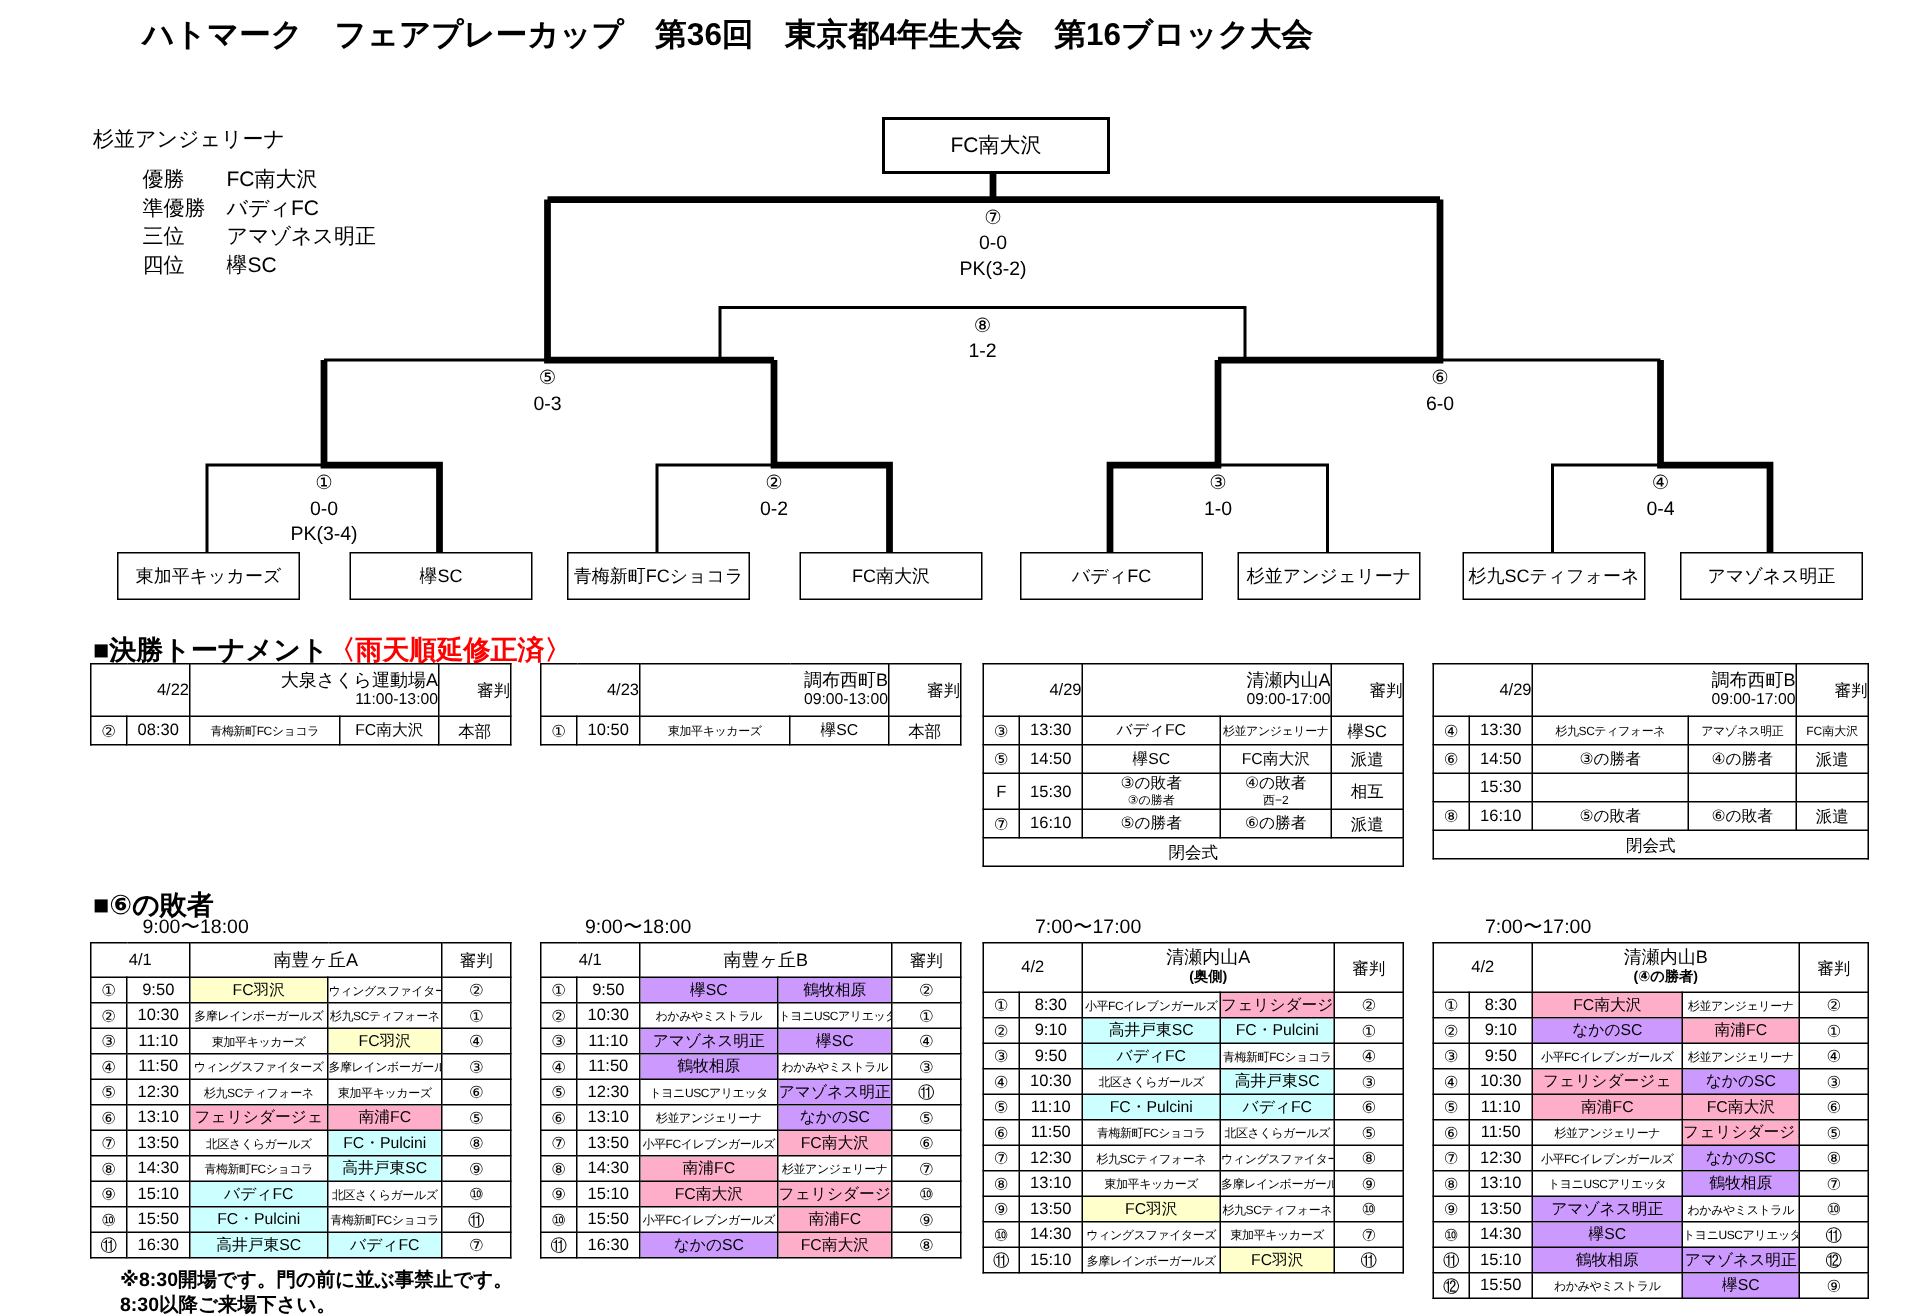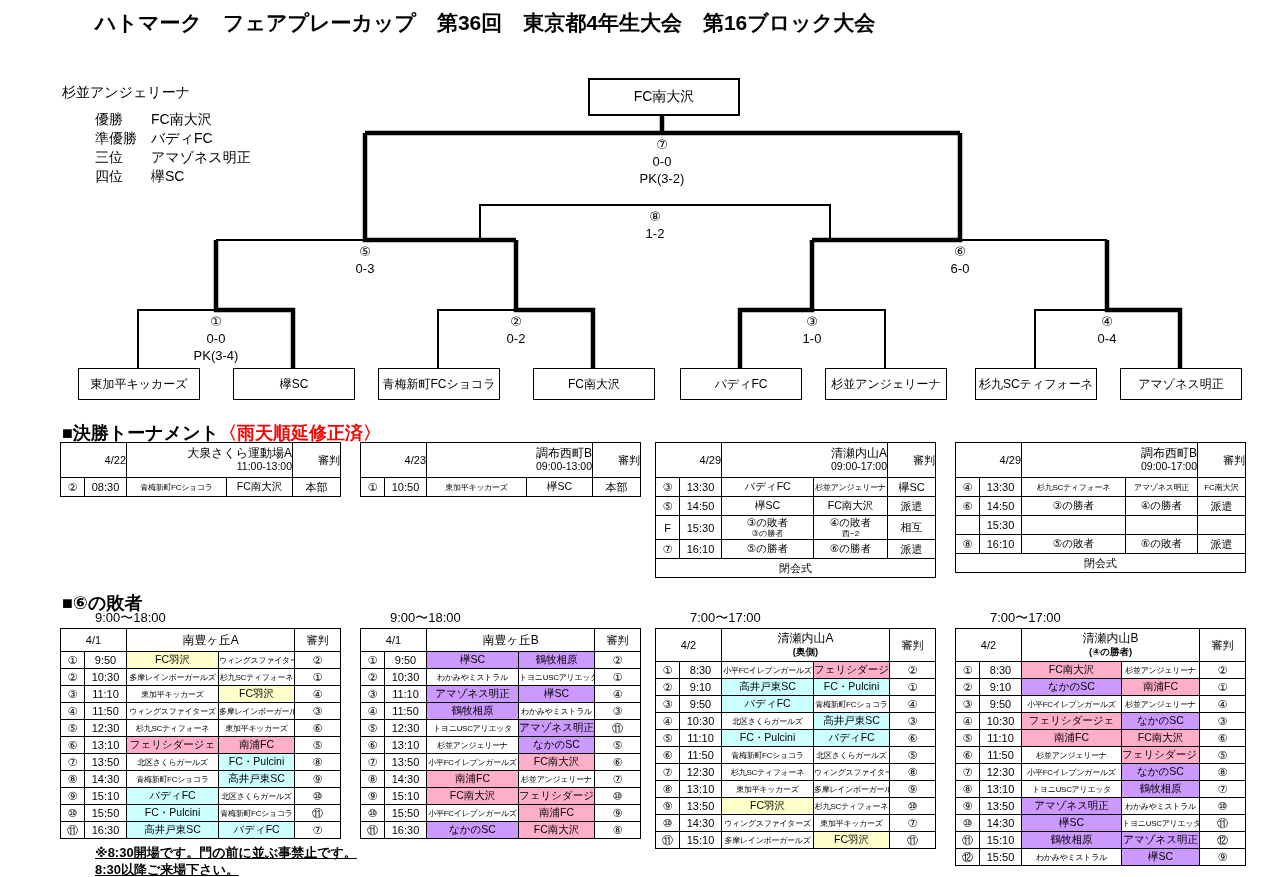--- a/index.html
+++ b/index.html
@@ -13,21 +13,21 @@
   svg.lines{position:absolute;left:0;top:0;pointer-events:none;}
   .champ{position:absolute;left:588px;top:78px;width:148px;height:34px;border:2px solid #000;
          display:flex;align-items:center;justify-content:center;font-size:14px;background:#fff;}
   .tbox{position:absolute;top:368px;height:30px;width:120px;border:1.5px solid #000;background:#fff;
         display:flex;align-items:center;justify-content:center;font-size:12px;white-space:nowrap;overflow:hidden;}
   .mlabel{position:absolute;transform:translateX(-50%);text-align:center;font-size:13px;line-height:17px;white-space:nowrap;}
   
   .sec-h{position:absolute;font-size:18px;font-weight:bold;white-space:nowrap;}
   .red{color:#f00;}
   .timelabel{position:absolute;font-size:13px;white-space:nowrap;}
-  .notes{position:absolute;left:95px;top:844px;font-size:13px;font-weight:bold;line-height:17px;text-decoration:underline;}
+  .notes{position:absolute;left:80px;top:844px;font-size:13px;font-weight:bold;line-height:17px;}
   
   table{position:absolute;border-collapse:collapse;table-layout:fixed;background:#fff;}
   td{border:1px solid #000;padding:0;text-align:center;vertical-align:middle;overflow:hidden;white-space:nowrap;}
   .sched td{height:18px;font-size:11px;}
   .sched thead td{height:34px;text-align:right;}
   .lg td{height:16px;font-size:11px;}
   .lg thead td{height:22px;}
   .lg.tall thead td{height:32px;}
   .hdate{font-size:11.5px;}
   .hvenue div{line-height:13px;}

